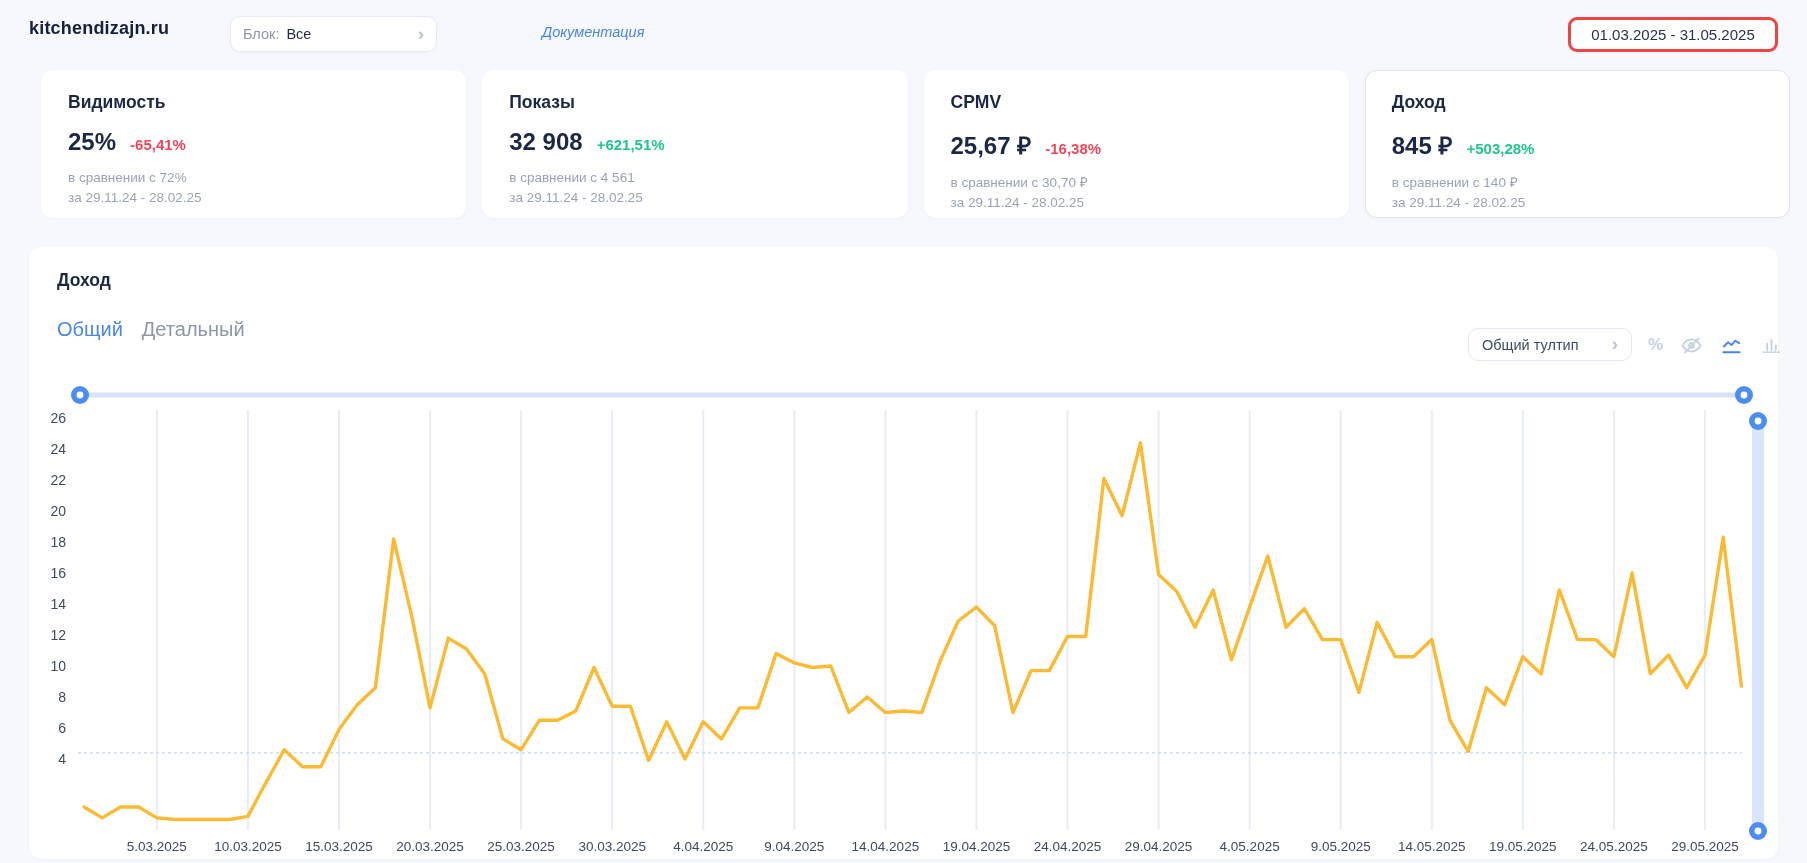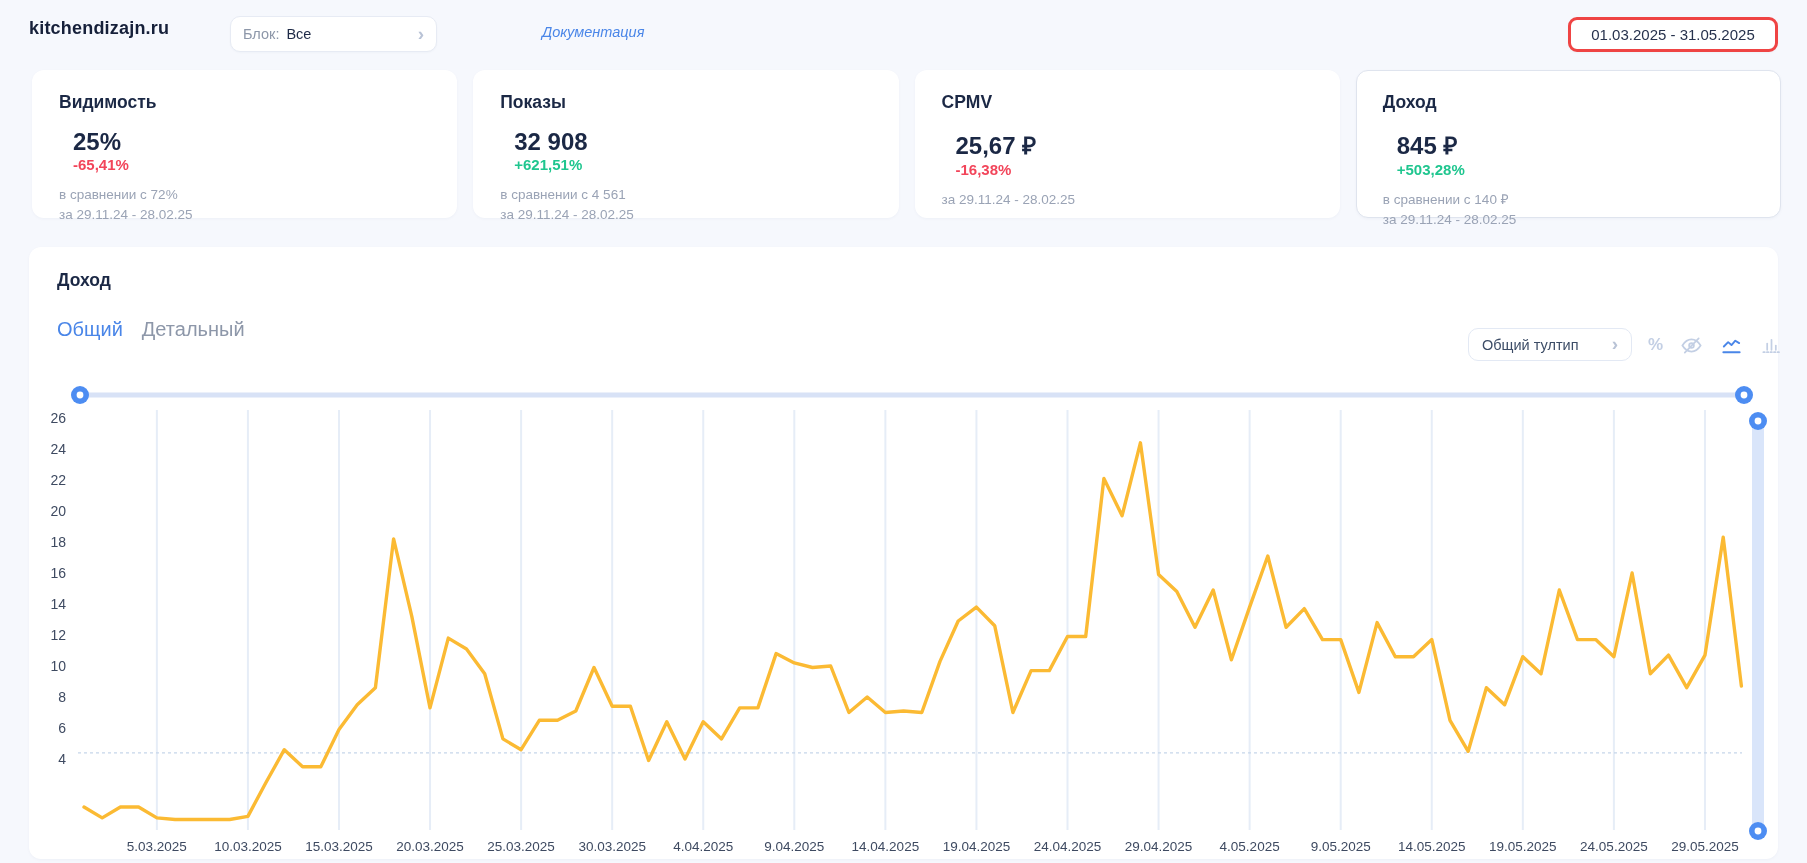--- a/index.html
+++ b/index.html
@@ -10,25 +10,25 @@
   
   #site-title { left:29px; top:18px; font-size:18px; font-weight:bold; letter-spacing:.2px; color:#16203a; }
   #block-select { left:230px; top:16px; width:207px; height:36px; background:#fff; border:1px solid #e7ebf4; border-radius:10px; display:flex; align-items:center; padding:0 12px; font-size:14.5px; box-shadow:0 1px 2px rgba(30,50,90,.03); cursor:pointer; }
   #block-select .lbl { color:#8d97a9; margin-right:7px; }
   #block-select .val { color:#1e2a47; }
   .chev { margin-left:auto; color:#b9c3d6; font-size:19px; line-height:1; font-weight:bold; transform:translateY(-1px); }
   #docs-link { left:542px; top:24px; font-size:14.5px; color:#4a86e8; text-decoration:none; cursor:pointer;font-style:italic; }
   #date-range { left:1568px; top:17px; width:210px; height:35px; background:#fff; border:3px solid #ef4444; border-radius:9px; display:flex; align-items:center; justify-content:center; font-size:15px; color:#27324d; box-shadow:0 1px 2px rgba(30,50,90,.03); cursor:pointer; }
 
   
-  #cards { left:32px; top:70px; width:1749px; display:grid; grid-template-columns:repeat(4,1fr); gap:16px; }
+  #cards { left:41px; top:70px; width:1749px; display:grid; grid-template-columns:repeat(4,1fr); gap:16px; }
   .card { background:#fff; border-radius:12px; border:1px solid transparent; padding:21px 26px; height:148px; box-shadow:0 1px 3px rgba(30,50,90,.04); cursor:pointer; }
   .card.selected { border-color:#dfe4ee; }
   .card .title { font-size:17.5px; font-weight:bold; color:#1b2845; }
-  .card .valrow { margin-top:15px; display:flex; align-items:baseline;flex-direction:column; }
+  .card .valrow { margin-top:15px; display:flex; align-items:baseline; }
   .card .value { font-size:24px; font-weight:bold; color:#1b2845; }
   .card .delta { font-size:15px; font-weight:bold; margin-left:14px; }
   .card .sub { margin-top:12px; font-size:13.5px; color:#9aa3b5; line-height:1.5; }
 
   
   #chart-card { left:29px; top:247px; width:1749px; height:612px; background:#fff; border-radius:12px; box-shadow:0 1px 3px rgba(30,50,90,.04); }
   #chart-title { left:57px; top:270px; font-size:17.5px; font-weight:bold; color:#1b2845; }
   #tabs { left:57px; top:318px; display:flex; gap:19px; font-size:20px; }
   .tab { color:#8d97a9; cursor:pointer; }
   .tab.active { color:#4a86e8; }
@@ -82,20 +82,21 @@
         <div>за 29.11.24 - 28.02.25</div>
       </div>
     </div>
     <div class="card">
       <div class="title">CPMV</div>
       <div class="valrow">
         <span class="value">25,67 ₽</span>
         <span class="delta" style="color: rgb(242, 69, 90);">-16,38%</span>
       </div>
       <div class="sub">
+        <div>в сравнении с 30,70 ₽</div>
         <div>за 29.11.24 - 28.02.25</div>
       </div>
     </div>
     <div class="card selected">
       <div class="title">Доход</div>
       <div class="valrow">
         <span class="value">845 ₽</span>
         <span class="delta" style="color: rgb(31, 198, 143);">+503,28%</span>
       </div>
       <div class="sub">

